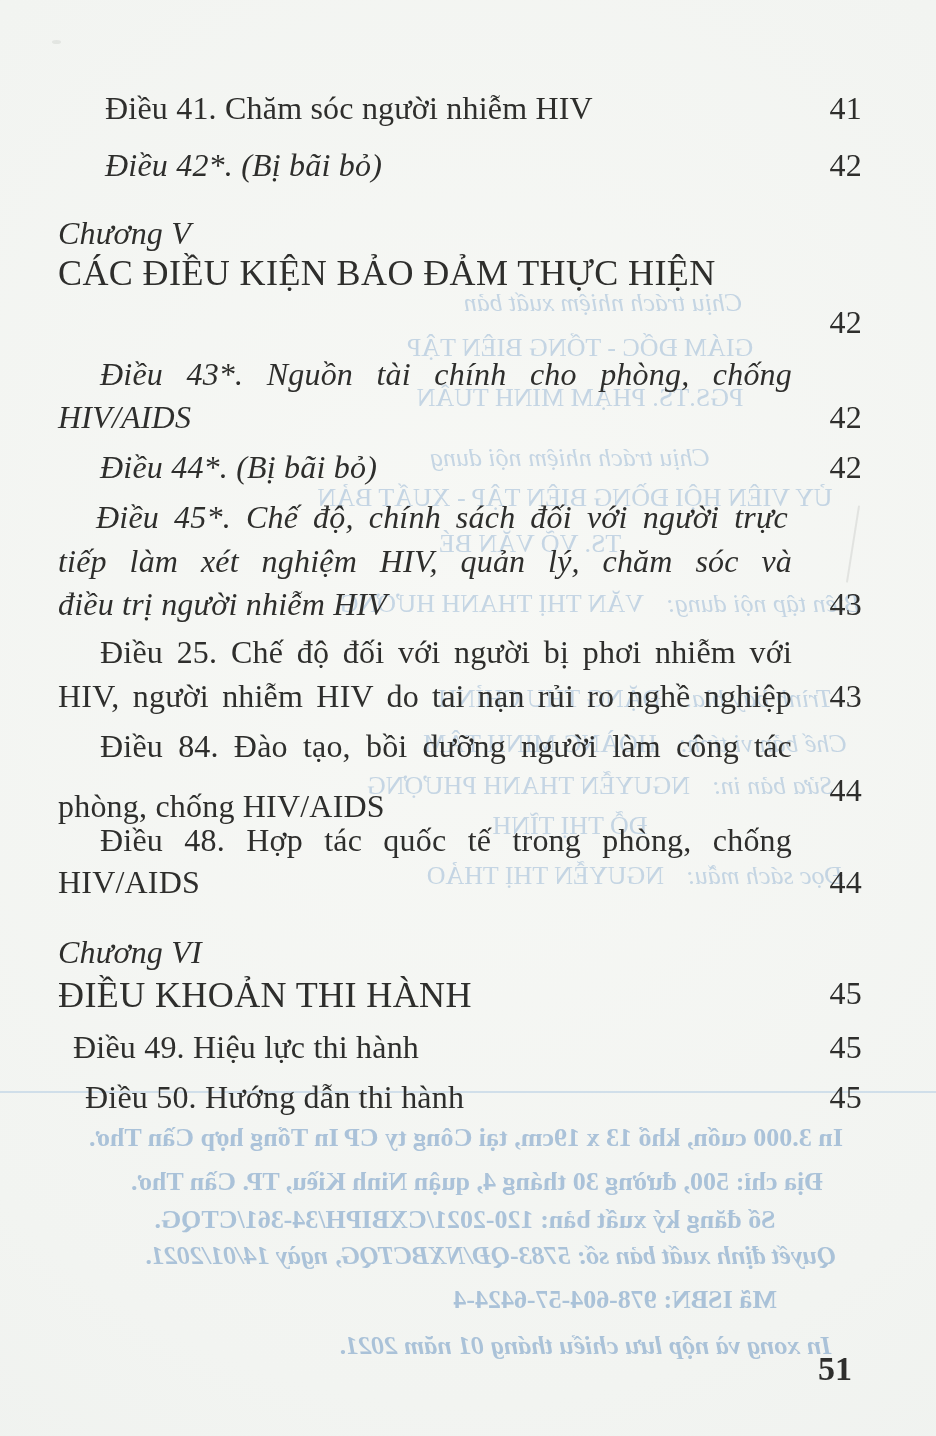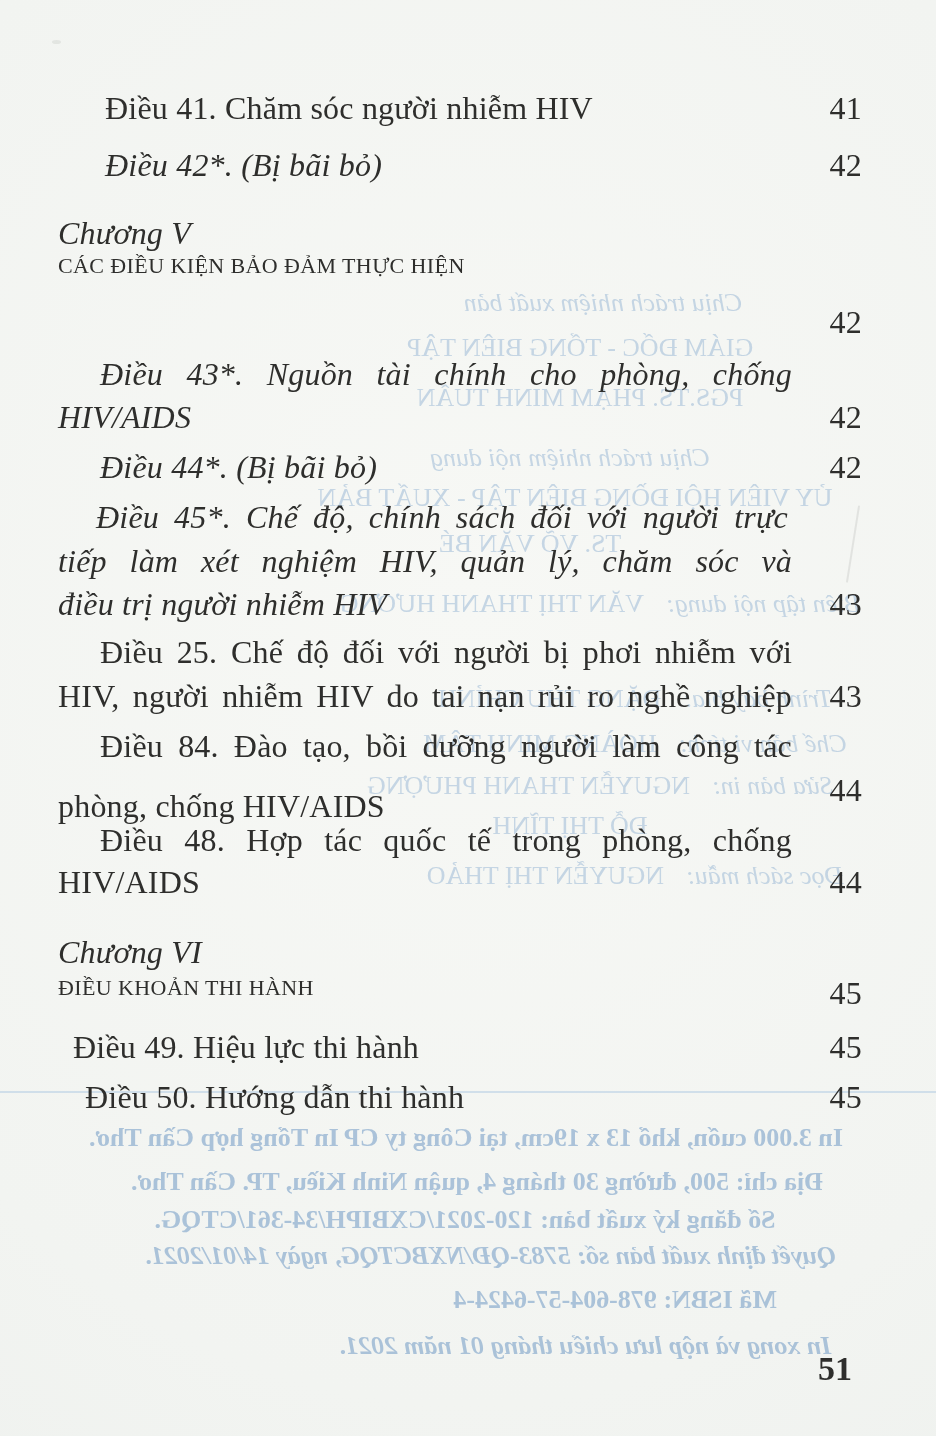--- a/index.html
+++ b/index.html
@@ -15,21 +15,21 @@
   }
   
   .ln{
     position:absolute;
     font-size:32px;
     line-height:1.16;
     white-space:nowrap;
     letter-spacing:.2px;
   }
   .it{font-style:italic;}
-  .caps{font-size:22px;letter-spacing:.4px;}
+  .caps{font-size:36px;letter-spacing:.4px;}
   .ctr{left:58px;width:664px;text-align:left;}
   .jst{white-space:normal;text-align:justify;text-align-last:justify;}
   .num{right:74px;text-align:right;font-style:normal;}
   .pageno{position:absolute;top:1350px;left:790px;width:62px;text-align:right;font-size:34px;font-weight:bold;}
   
   .bl{
     position:absolute;
     transform:scaleX(-1);
     color:rgba(148,179,212,.50);
     font-size:26px;

